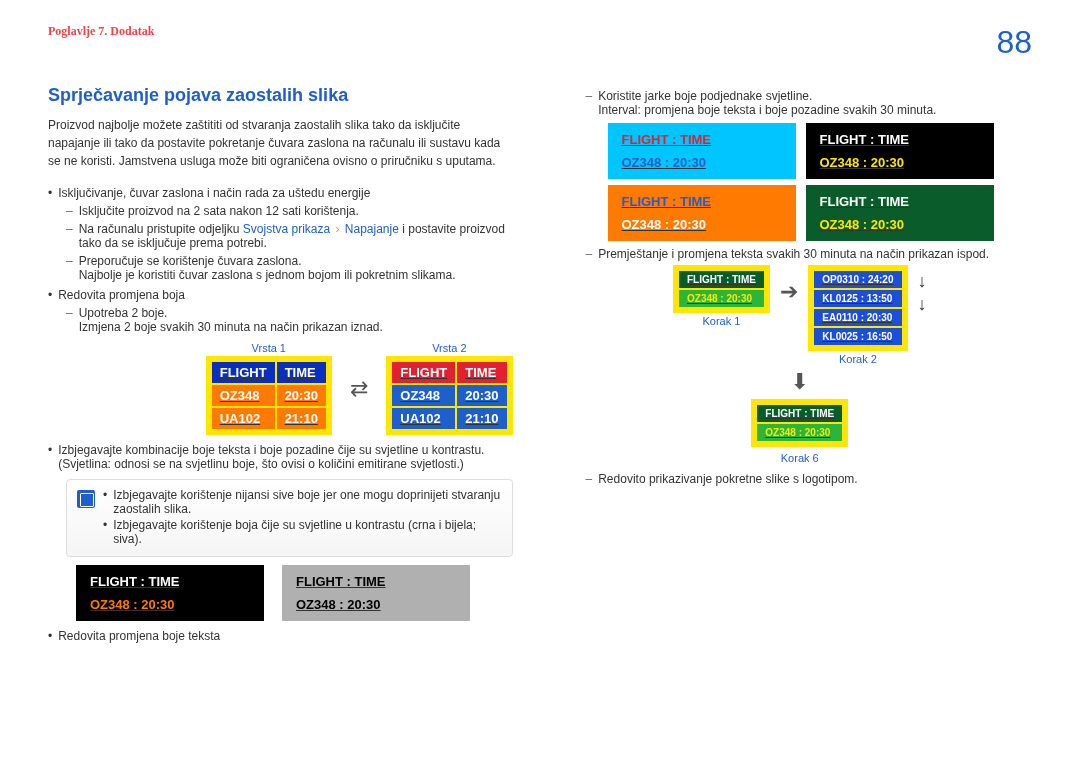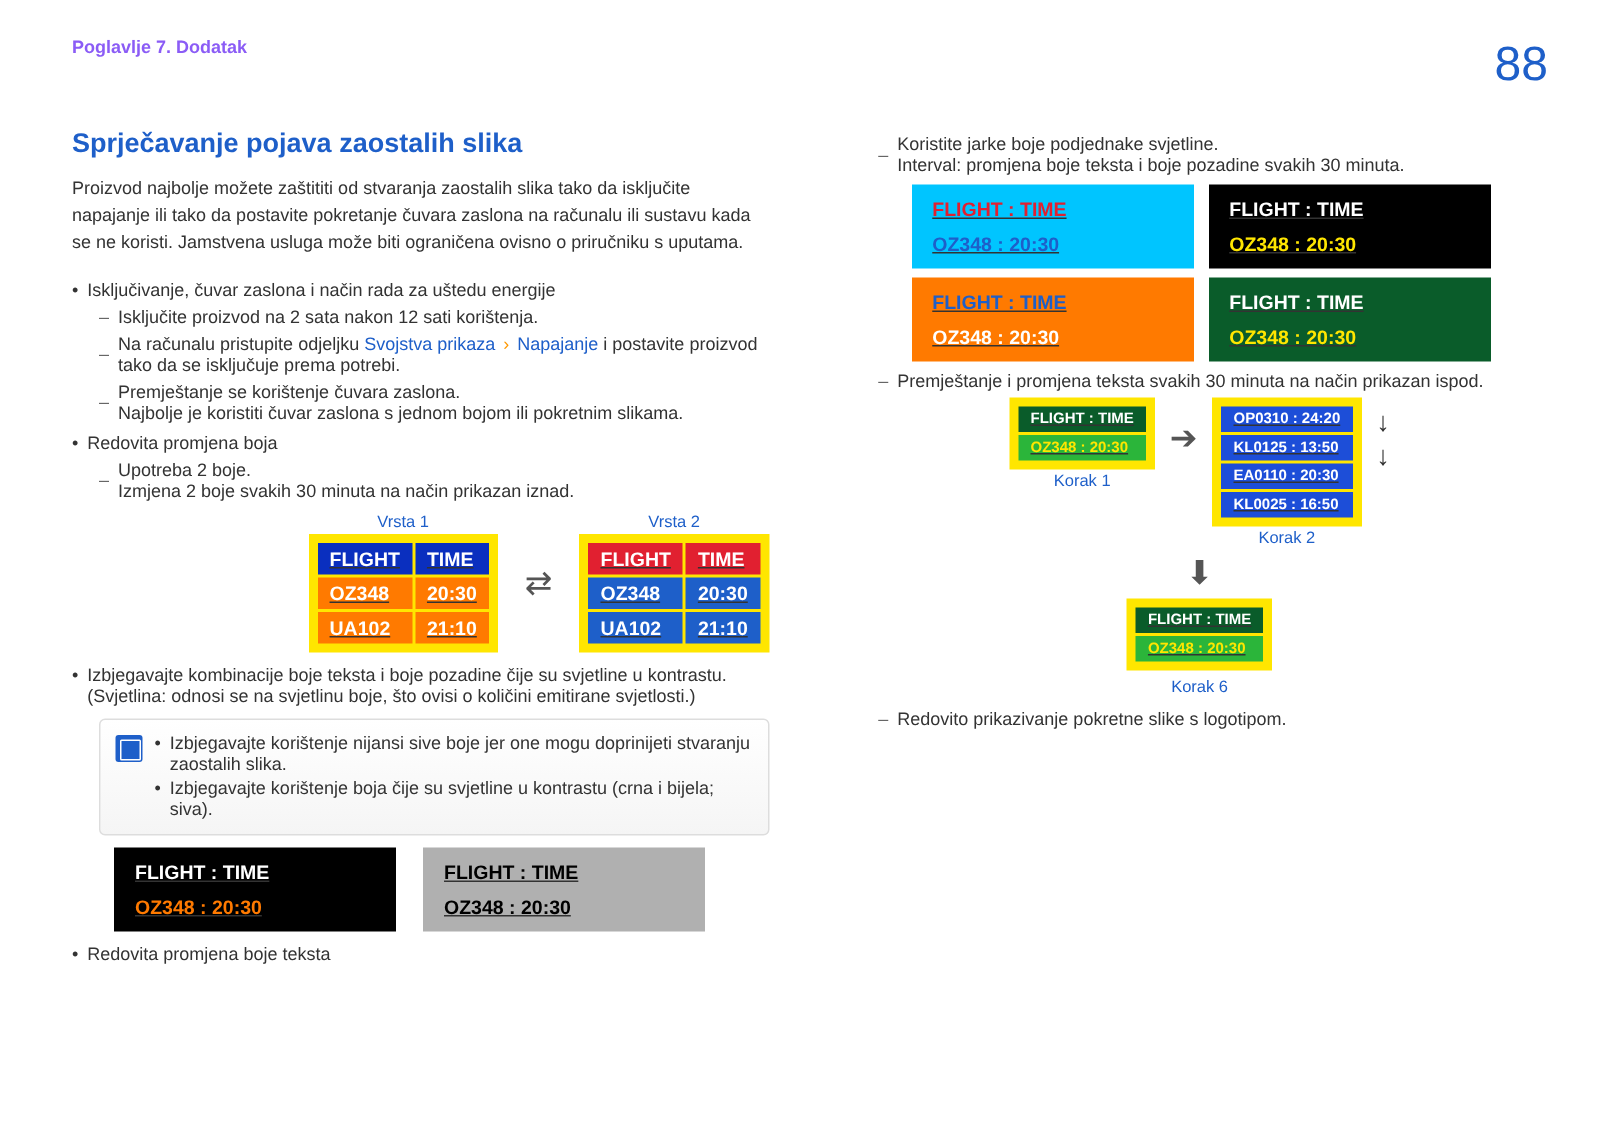--- a/index.html
+++ b/index.html
@@ -1,28 +1,28 @@
 <!DOCTYPE html>
 <html><head>
 <meta charset="utf-8">
 <style>
   * { box-sizing: border-box; margin: 0; padding: 0; }
   body { font-family: Arial, sans-serif; background: #fff; width: 1080px; height: 763px; position: relative; padding: 24px 48px; font-size: 12px; color: #333; }
   .header { display: flex; justify-content: space-between; align-items: flex-start; margin-bottom: 24px; }
-  .chapter { color: #8b5cf6; font-weight: bold; font-size: 12px; }
+  .chapter { color: #ef4444; font-weight: bold; font-size: 12px; font-family: Liberation Serif, serif; }
   .pagenum { color: #1e5fc9; font-size: 32px; font-weight: 300; }
   .columns { display: flex; gap: 55px; }
   .col { width: 50%; }
   h2.section { color: #1e5fc9; font-size: 18px; font-weight: bold; margin-bottom: 10px; }
   p { line-height: 1.5; margin-bottom: 16px; }
   ul { list-style: none; padding-left: 0; }
   li.bullet::before { content: "•"; margin-right: 6px; }
   li.bullet { display: flex; margin-top: 6px; }
   li.bullet > span { flex: 1; }
-  li.dash { display: flex; padding-left: 18px; margin-top: 4px; align-items: center; }
+  li.dash { display: flex; padding-left: 18px; margin-top: 4px; }
   li.dash::before { content: "‒"; margin-right: 6px; color: #666; }
   li.dash > span { flex: 1; }
   .link { color: #1e5fc9; }
   .sep { color: #ff9800; margin: 0 2px; }
   .note-box { margin: 8px 0 8px 18px; display: flex; align-items: flex-start; gap: 8px; padding: 8px 10px; background: linear-gradient(#fff, #f5f5f5); border: 1px solid #ddd; border-radius: 4px; }
   .note-icon { width: 18px; height: 18px; border-radius: 2px; background: #1e5fc9; position: relative; flex-shrink: 0; margin-top: 2px; }
   .note-icon::after { content: ""; position: absolute; left: 3px; top: 3px; width: 12px; height: 12px; border: 1px solid #fff; border-radius: 1px; }
   .note-list li { display: flex; margin-bottom: 2px; }
   .note-list li::before { content: "•"; margin-right: 6px; }
   
@@ -81,21 +81,21 @@
       <li class="dash">
           <span>Isključite proizvod na 2 sata nakon 12 sati korištenja.</span>
         </li>
       <li class="dash">
           <span>
         <span>Na računalu pristupite odjeljku </span><span class="link">Svojstva prikaza</span> <span class="sep">›</span> <span class="link">Napajanje</span><span> i postavite proizvod tako da se isključuje prema potrebi.</span>
       </span>
         </li>
       <li class="dash">
           <span>
-        <span>Premještanje se korištenje čuvara zaslona.</span><br>
+        <span>Preporučuje se korištenje čuvara zaslona.</span><br>
         <span>Najbolje je koristiti čuvar zaslona s jednom bojom ili pokretnim slikama.</span>
       </span>
         </li>
 
       <li class="bullet">
           <span>Redovita promjena boja</span>
         </li>
       <li class="dash">
           <span>
         <span>Upotreba 2 boje.</span><br>

